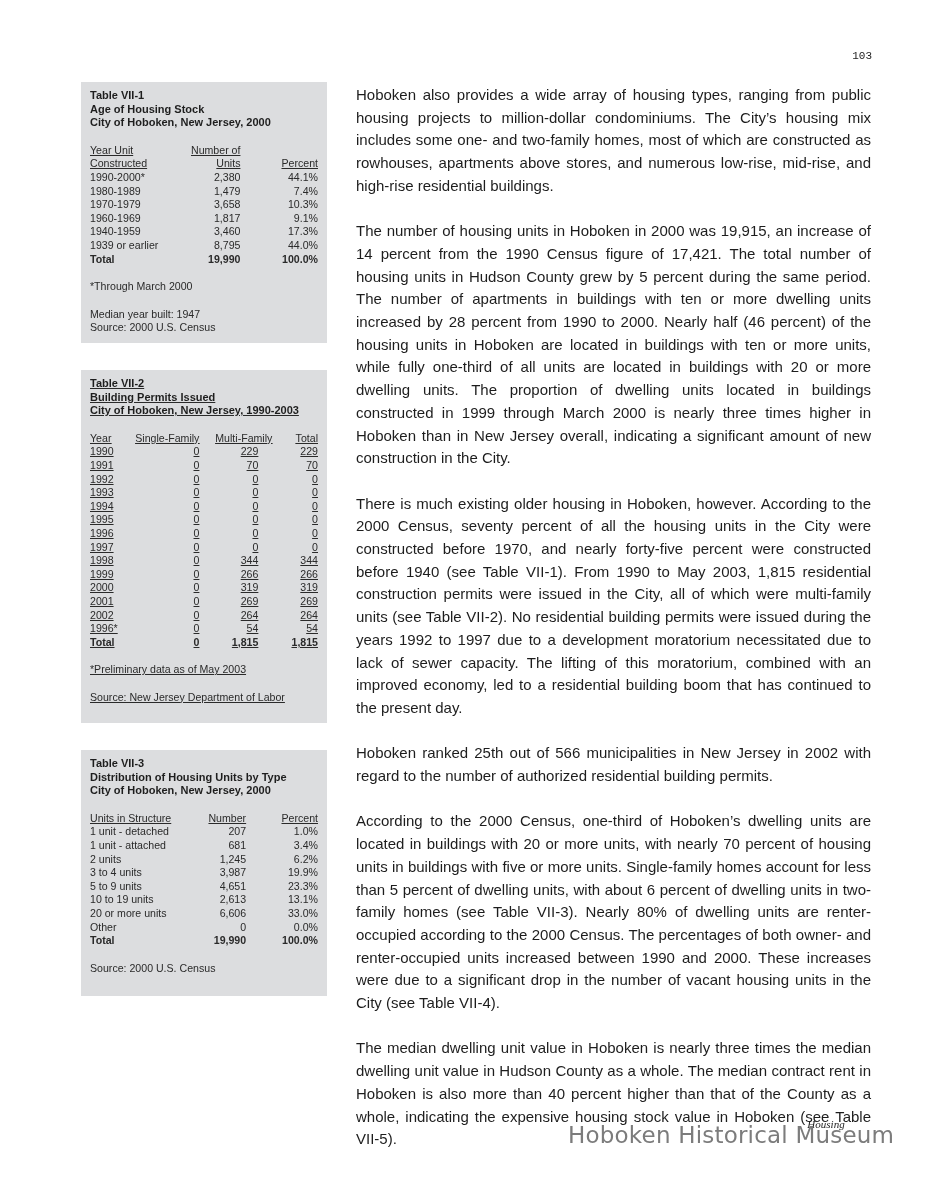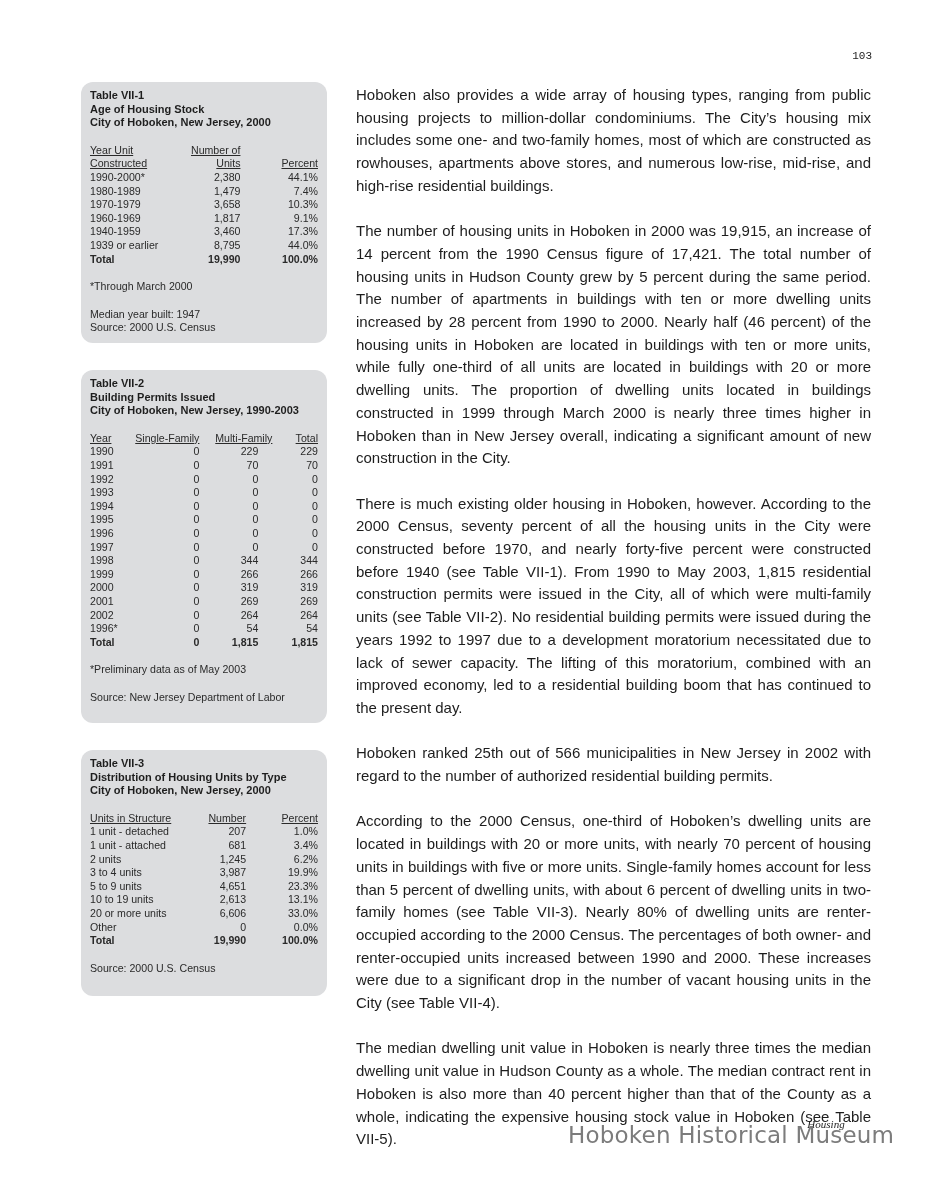--- a/index.html
+++ b/index.html
@@ -9,24 +9,23 @@
   }
   .page-num {
     position: absolute; top: 50px; left: 820px; width: 52px; text-align: right;
     font-family: Liberation Mono, monospace; font-size: 11px; color: #222;
   }
   .sidebox {
     position: absolute; left: 81px; width: 246px; background: #dcdddf;
     box-sizing: border-box; padding: 7px 9px 0 9px;
     font-family: "Liberation Sans", "DejaVu Sans", sans-serif; font-size: 10.6px; color: #2a2a2a;
     line-height: 13.6px;
-    border-radius: 12px;
   }
   #box1 { top: 82px; height: 261px; }
-  #box2 { top: 370px; height: 353px; }
+  #box2 { top: 370px; height: 353px; text-decoration: underline; }
   #box3 { top: 750px; height: 246px; }
   .tbl-title { font-weight: bold; font-size: 11px; line-height: 13.6px; color: #1e1e1e; margin-bottom: 14px; }
   .tbl-title div { white-space: nowrap; }
   table { border-collapse: collapse; width: 100%; font-size: 10.6px; }
   td, th { padding: 0; line-height: 13.6px; font-weight: normal; white-space: nowrap; }
   th { text-decoration: underline; text-align: left; vertical-align: bottom; }
   .r { text-align: right; }
   .c { text-align: right; }
   tr.total td { font-weight: bold; }
   .note { margin-top: 14px; }

